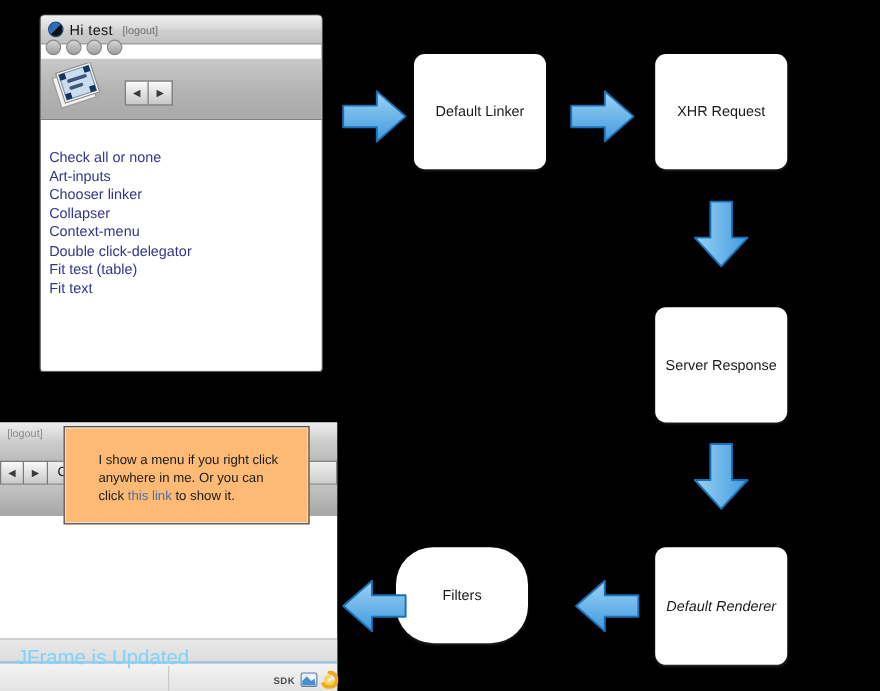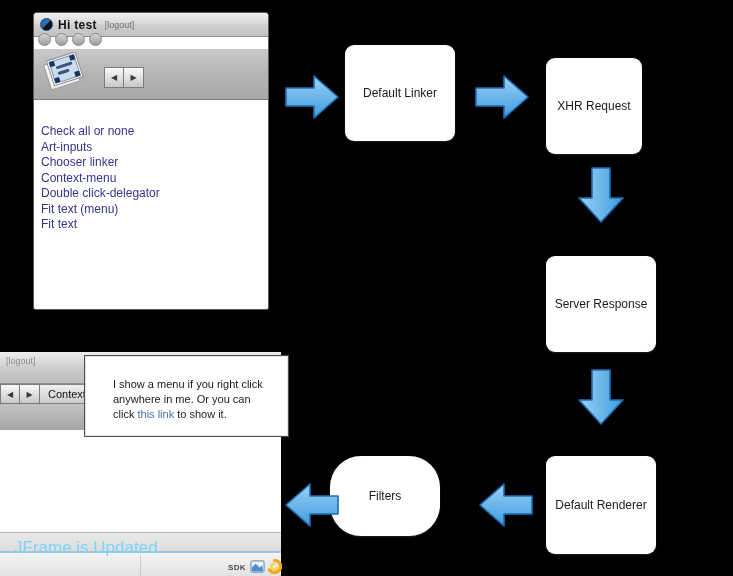--- a/index.html
+++ b/index.html
@@ -38,21 +38,21 @@
     box-sizing: border-box;
   }
   .half-circle-icon {
     width: 13px; height: 13px; border-radius: 50%;
     background: linear-gradient(135deg, #2a6fb5 0%, #2a6fb5 48%, #111 52%, #111 100%);
     border: 1px solid #1c4e80;
     box-sizing: border-box;
     flex: 0 0 auto;
   }
   #w1-title-text {
-    font-size: 12px; font-weight: bold; color: #111;
+    font-size: 12px; font-weight: normal; color: #111;
     margin-left: 5px; letter-spacing: .3px; text-align: center;
   }
   #w1-logout {
     font-size: 9px; color: #6f6f6f; margin-left: 8px;
   }
   #w1-dots {
     position: absolute; left: 4px; top: 24px;
     width: 100%; height: 12px;
     display: flex; align-items: center; gap: 4px;
   }
@@ -161,23 +161,23 @@
     width: 100%; height: 26px;
     background: linear-gradient(to bottom, #c4c4c4 0%, #b2b2b2 60%, #a6a6a6 100%);
     border-bottom: 1px solid #7d7d7d;
   }
   #w2-body {
     position: absolute; left: 0; top: 78px;
     width: 100%; bottom: 0;
     background: #ffffff;
   }
   #w2-panel {
-    position: absolute; left: 84px; top: 355px;
+    position: absolute; left: 53px; top: 355px;
     width: 203px; height: 80px;
-    background: #ffffff;
+    background: #fdba74;
     border: 1px solid #4d4d4d;
     box-shadow: inset 0 0 0 1px #e4e4e4;
   }
   #w2-panel-text {
     position: absolute; left: 28px; top: 21px;
     width: 150px;
     font-size: 11px; line-height: 15px; color: #1a1a1a;
   }
   #w2-panel-text .lnk { color: #4b6fa8; }
   #w2-jframe-updated {
@@ -212,23 +212,23 @@
   
   .flow-box {
     position: absolute;
     background: #ffffff;
     border-radius: 9px;
     display: flex; align-items: center; justify-content: center;
     font-size: 12px; color: #1a1a1a;
     box-shadow: 0 1px 2px rgba(255,255,255,0.12);
   }
   #box-default-linker { left: 345px; top: 45px; width: 110px; height: 96px; }
-  #box-xhr-request    { left: 546px; top: 58px; width: 96px; height: 96px; }
+  #box-xhr-request    { left: 546px; top: 45px; width: 110px; height: 96px; }
   #box-server-response{ left: 546px; top: 256px; width: 110px; height: 96px; }
-  #box-default-renderer{ left: 546px; top: 456px; width: 110px; height: 98px; }
+  #box-default-renderer{ left: 546px; top: 456px; width: 110px; height: 98px; font-style: italic; }
   #box-filters        { left: 330px; top: 456px; width: 110px; height: 80px; border-radius: 31px; }
 
   .arrow { position: absolute; }
   #arrow-linker-to-xhr  { left: 284px; top: 71px;  width: 56px; height: 52px; }
   #arrow-default-to-xhr { left: 474px; top: 71px;  width: 56px; height: 52px; }
   #arrow-xhr-down       { left: 575px; top: 166px; width: 52px; height: 58px; }
   #arrow-server-down    { left: 575px; top: 368px; width: 52px; height: 58px; }
   #arrow-renderer-left  { left: 478px; top: 479px; width: 56px; height: 52px; }
   #arrow-filters-left   { left: 284px; top: 479px; width: 56px; height: 52px; }
 </style>
@@ -269,23 +269,24 @@
       <div class="navbtn back">◀</div>
       <div class="navbtn fwd">▶</div>
     </div>
   </div>
 
   <div id="w1-content">
     <div id="w1-links">
       <a>Check all or none</a>
       <a>Art-inputs</a>
       <a>Chooser linker</a>
+      <a>Collapser</a>
       <a class="active">Context-menu</a>
       <a>Double click-delegator</a>
-      <a>Fit text (menu)</a>
+      <a>Fit test (table)</a>
       <a>Fit text</a>
     </div>
 
   </div>
 </div>
 
 <div class="abs" id="window-context">
 
   <div id="w2-titlebar">
     <span id="w2-logout">[logout]</span>

